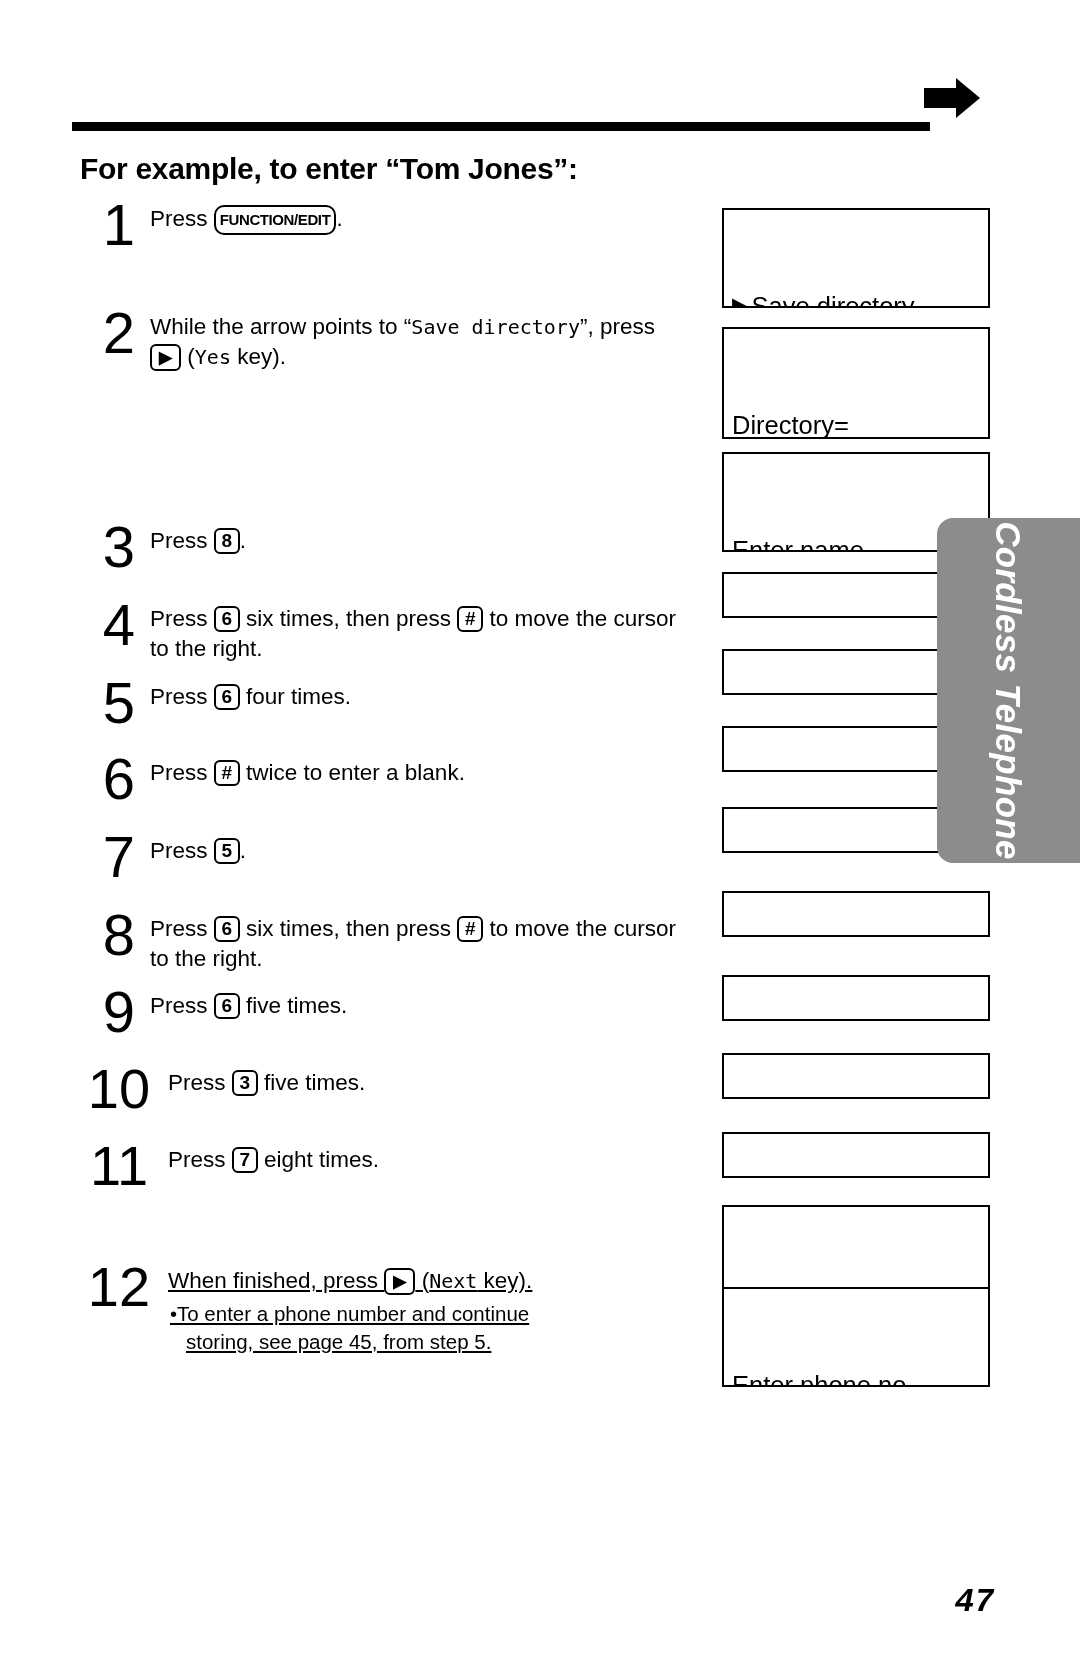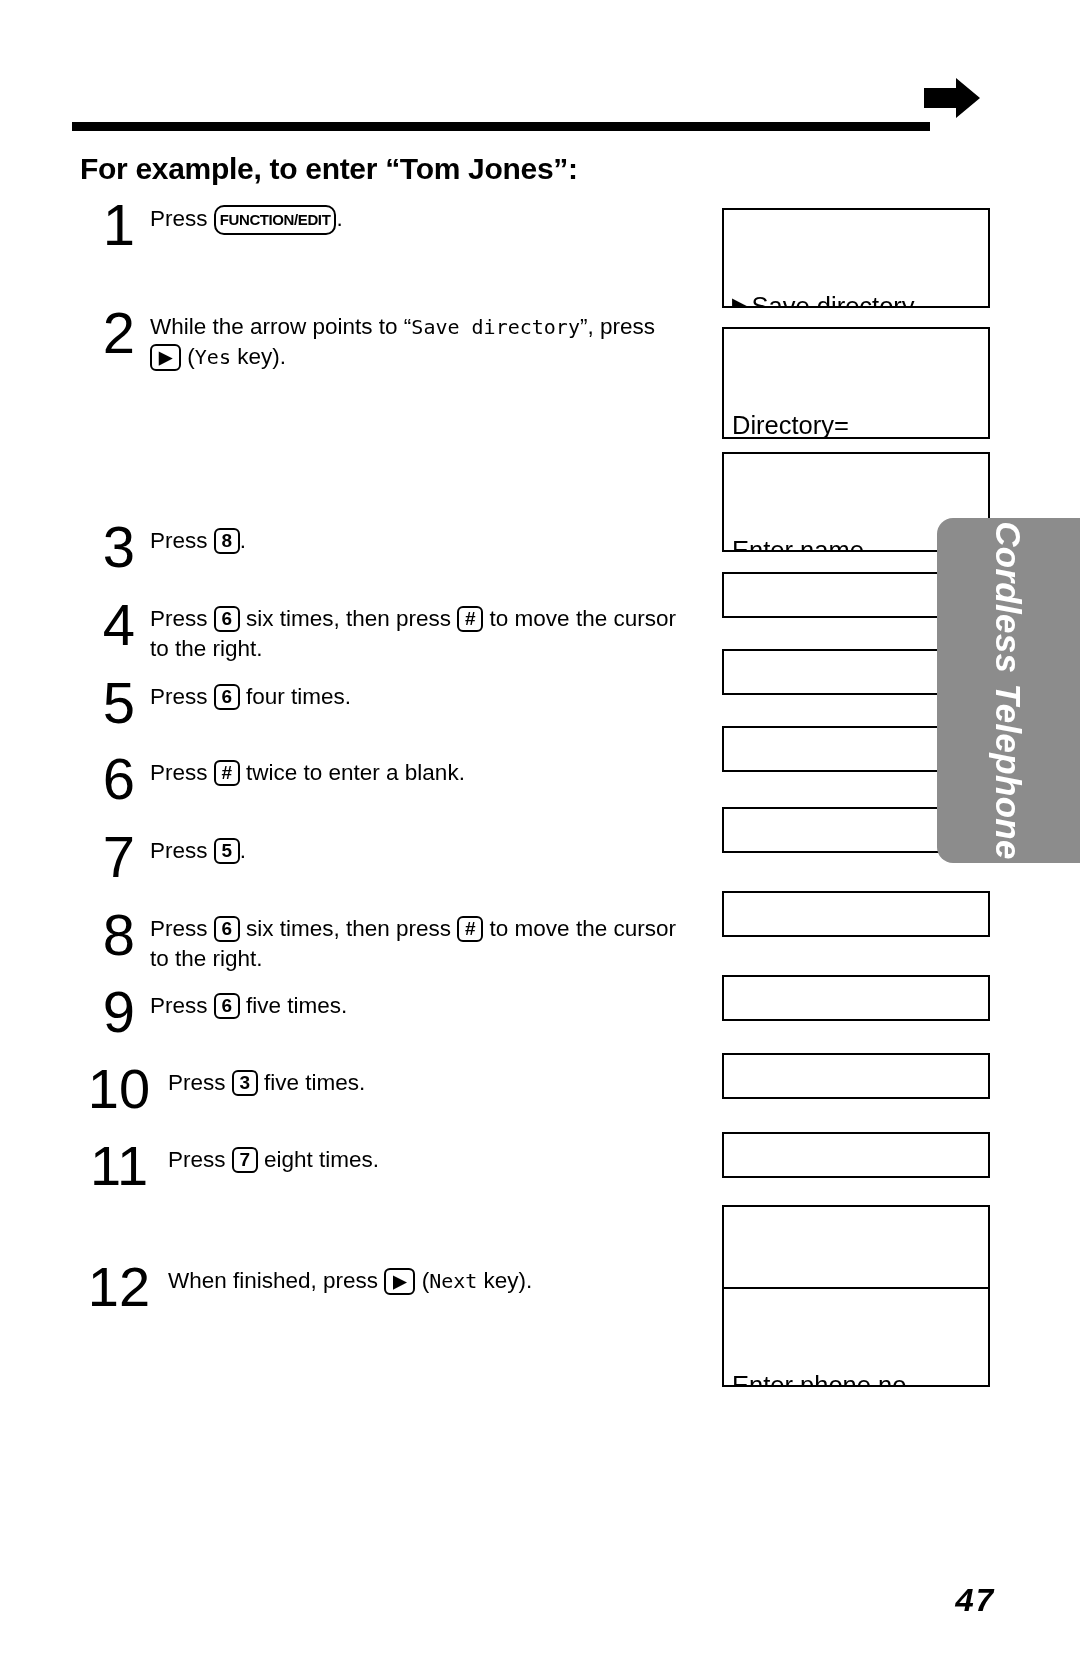--- a/index.html
+++ b/index.html
@@ -159,21 +159,22 @@
       <div class="body" style="left:88px;"><span>Press </span><span class="key sm">3</span><span> five times.</span></div>
     </div>
 
     <div class="step" style="top:941px;">
       <div class="num two-digit">11</div>
       <div class="body" style="left:88px;"><span>Press </span><span class="key sm">7</span><span> eight times.</span></div>
     </div>
 
     <div class="step" style="top:1062px;">
       <div class="num two-digit">12</div>
-      <div class="body" style="left:88px;"><span>When finished, press </span><span class="key tri"><span class="g">▶</span></span><span> (</span><span class="mono">Next</span><span> key).</span>
+      <div class="body" style="left:88px;text-decoration:underline;"><span>When finished, press </span><span class="key tri"><span class="g">▶</span></span><span> (</span><span class="mono">Next</span><span> key).</span>
+        <div class="sub"><span class="bullet">•</span><span>To enter a phone number and continue</span><span class="ind">storing, see page 45, from step 5.</span></div>
       </div>
     </div>
 
   </div>
 
   <div class="lcd" style="left:722px;top:208px;width:268px;height:100px;">
     <div class="row">▶Save directory</div>
     
     
   </div>

